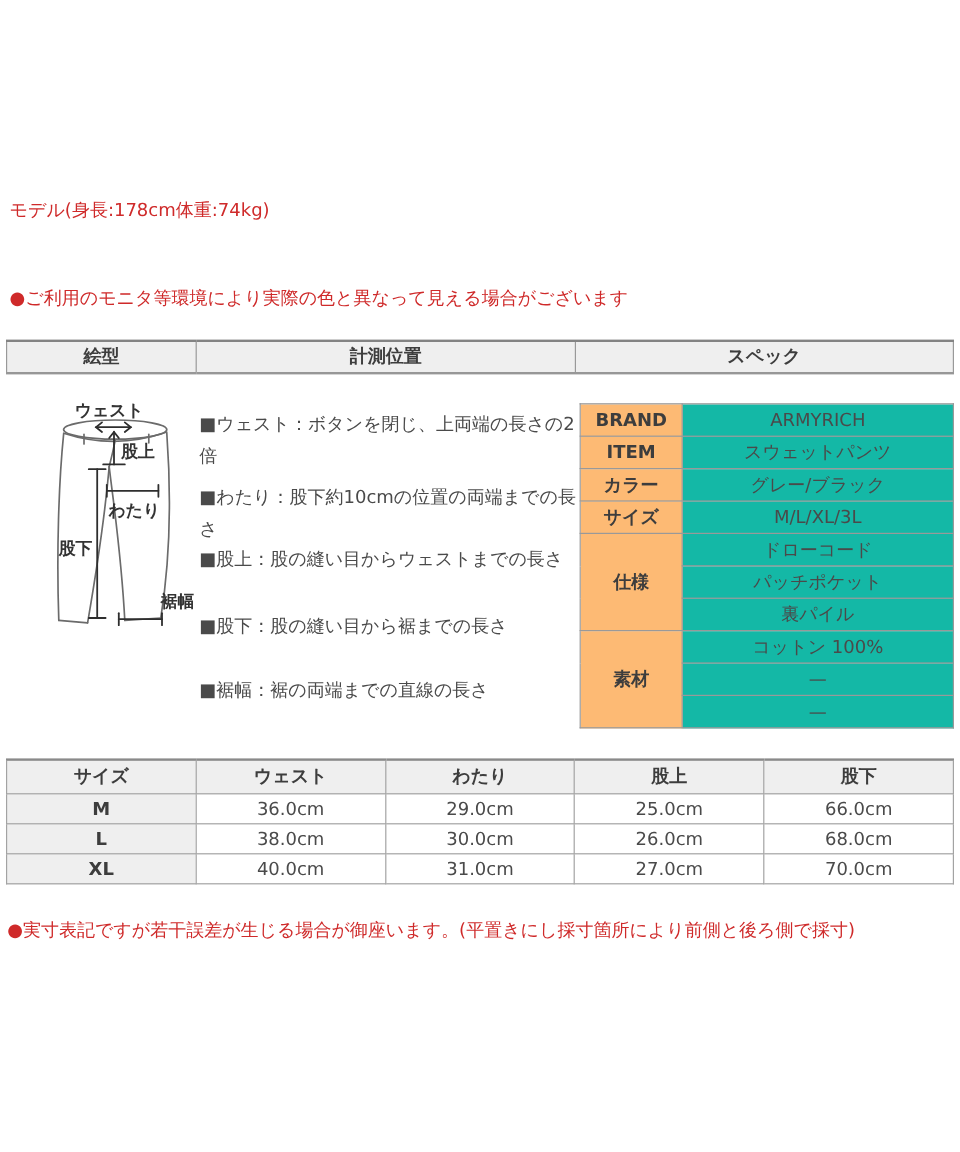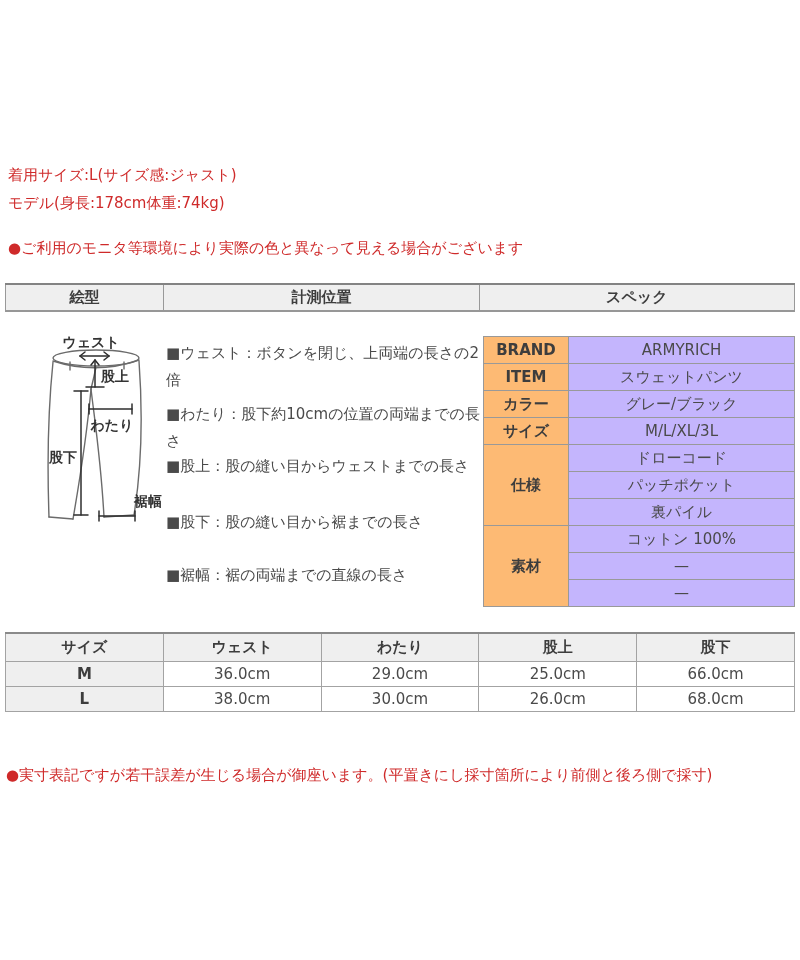--- a/index.html
+++ b/index.html
@@ -33,34 +33,33 @@
   .desc:nth-child(1){ top:0; }
   .desc:nth-child(2){ top:61px; }
   .desc:nth-child(3){ top:113px; }
   .desc:nth-child(4){ top:169px; }
   .desc:nth-child(5){ top:222px; }
 
   
   .spec-table { position:absolute; left:483px; top:336px; width:312px; border-collapse:collapse; font-size:15px; table-layout:fixed; }
   .spec-table th, .spec-table td { border:1px solid #999; height:26px; text-align:center; padding:0 4px; }
   .spec-table th { background:#fdba74; color:#3d3d3d; width:76px; font-weight:bold; }
-  .spec-table td { color:#4a4a4a; background:#c4b5fd; }
+  .spec-table td { color:#4a4a4a; background:#14b8a6; }
 
   
   .size-table { position:absolute; left:5px; top:632px; width:790px; border-collapse:collapse; font-size:15px; table-layout:fixed; }
   .size-table th, .size-table td { border:1px solid #a3a3a3; text-align:center; padding:0; }
   .size-table thead th { background:#efefef; height:27px; font-weight:bold; color:#3d3d3d; border-top:2px solid #8a8a8a; }
   .size-table tbody th { background:#efefef; font-weight:bold; color:#3d3d3d; height:24px; }
   .size-table tbody td { background:#fff; color:#4a4a4a; height:24px;margin-top:30px; }
 </style>
 </head>
 <body>
 
 <div id="note-top" class="red-note">
-  <div>着用サイズ:L(サイズ感:ジャスト)</div>
   <div>モデル(身長:178cm体重:74kg)</div>
 </div>
 <div id="note-monitor" class="red-note">●ご利用のモニタ等環境により実際の色と異なって見える場合がございます</div>
 
 <table class="measure-header">
   <tbody>
       <tr>
     <th class="col-a">絵型</th>
     <th class="col-b">計測位置</th>
     <th class="col-c">スペック</th>
@@ -176,16 +175,23 @@
       <td>25.0cm</td>
       <td>66.0cm</td>
     </tr>
     <tr>
       <th>L</th>
       <td>38.0cm</td>
       <td>30.0cm</td>
       <td>26.0cm</td>
       <td>68.0cm</td>
     </tr>
+    <tr>
+      <th>XL</th>
+      <td>40.0cm</td>
+      <td>31.0cm</td>
+      <td>27.0cm</td>
+      <td>70.0cm</td>
+    </tr>
   </tbody>
 </table>
 
 <div id="note-bottom" class="red-note">●実寸表記ですが若干誤差が生じる場合が御座います。(平置きにし採寸箇所により前側と後ろ側で採寸)</div>
 
 </body></html>

